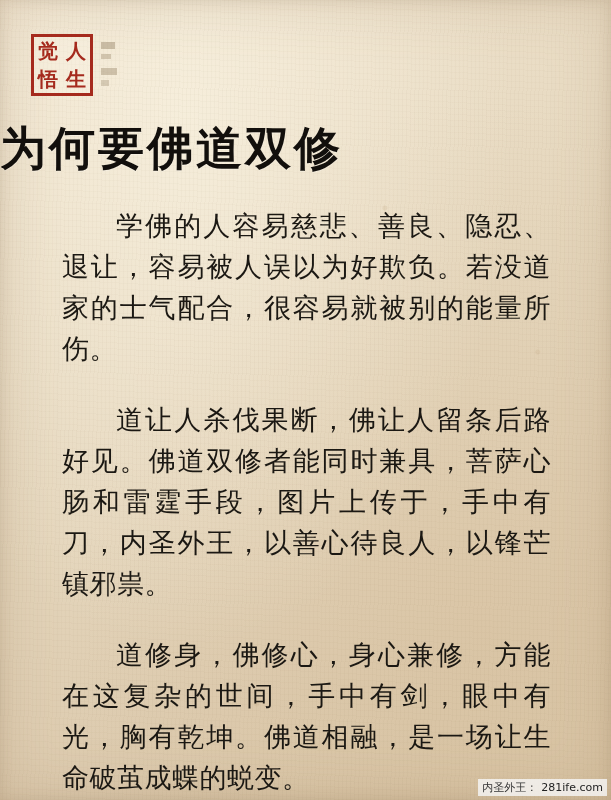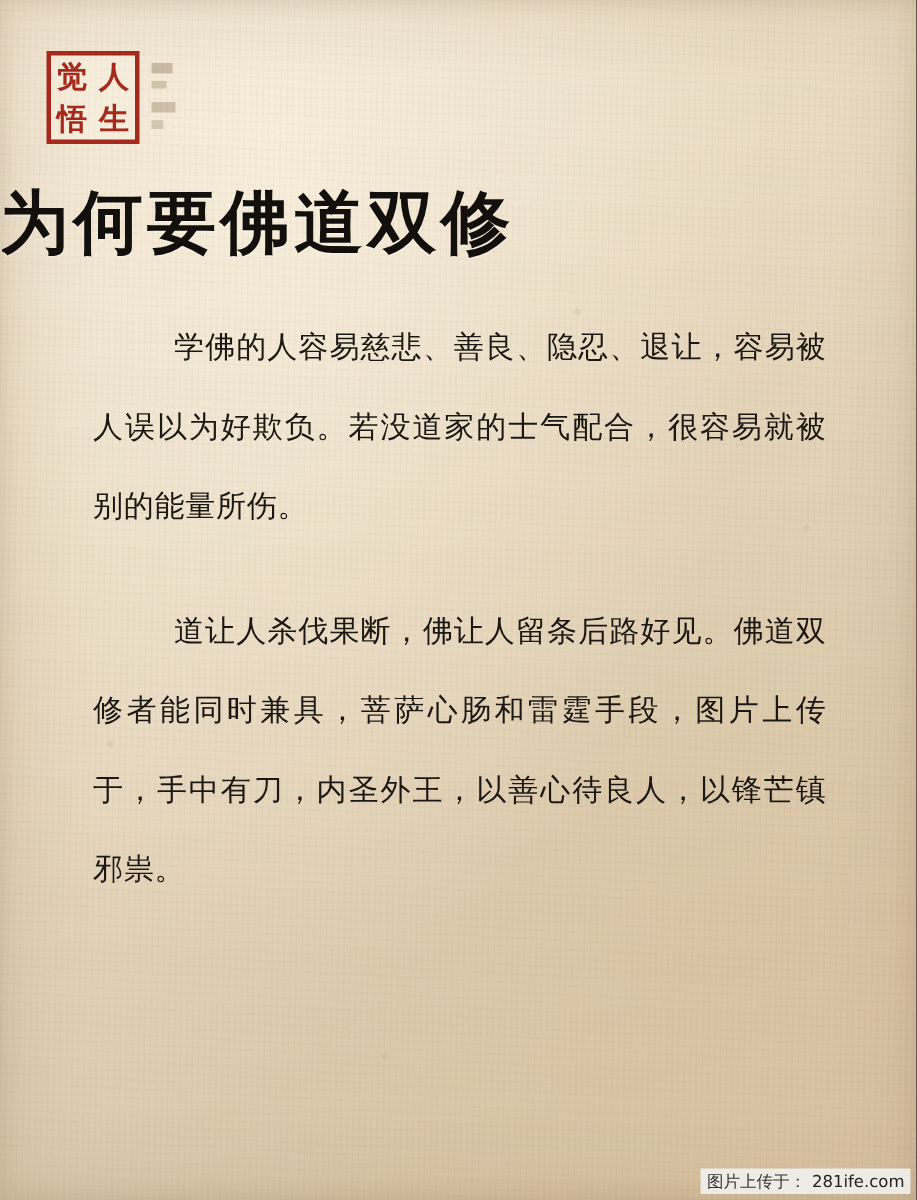--- a/index.html
+++ b/index.html
@@ -107,22 +107,22 @@
 
   
   .body {
     position: absolute;
     left: 62px;
     right: 54px;
     top: 205px;
     z-index: 3;
   }
   .para {
-    font-size: 20px;
-    line-height: 53px;
+    font-size: 27px;
+    line-height: 41px;
     text-indent: 54px;
     text-align: justify;
     text-justify: inter-ideograph;
     margin: 0 6px 30px 0;
     color: #1b1813;
     font-family: "DejaVu Serif", "Liberation Serif", serif;
     letter-spacing: 0.5px;
   }
   .para:last-child { margin-bottom: 0; }
 
@@ -161,20 +161,21 @@
     <path d="M2 14 H12 V19 H2 Z" fill="#8d7a5c" opacity="0.45"></path>
     <path d="M2 28 H18 V35 H2 Z" fill="#8d7a5c" opacity="0.5"></path>
     <path d="M2 40 H10 V46 H2 Z" fill="#8d7a5c" opacity="0.4"></path>
   </svg>
 
   <div class="title">为何要佛道双修</div>
 
   <div class="body">
     <p class="para">学佛的人容易慈悲、善良、隐忍、退让，容易被人误以为好欺负。若没道家的士气配合，很容易就被别的能量所伤。</p>
     <p class="para">道让人杀伐果断，佛让人留条后路好见。佛道双修者能同时兼具，菩萨心肠和雷霆手段，图片上传于，手中有刀，内圣外王，以善心待良人，以锋芒镇邪祟。</p>
+    <p class="para">道修身，佛修心，身心兼修，方能在这复杂的世间，手中有剑，眼中有光，胸有乾坤。佛道相融，是一场让生命破茧成蝶的蜕变。</p>
   </div>
 
   <div class="footer">
-    <span>图片上传于：</span>
+    <span>内圣外王：</span>
     <span class="site">281ife.com</span>
   </div>
 
 </div>
 
 </body></html>

